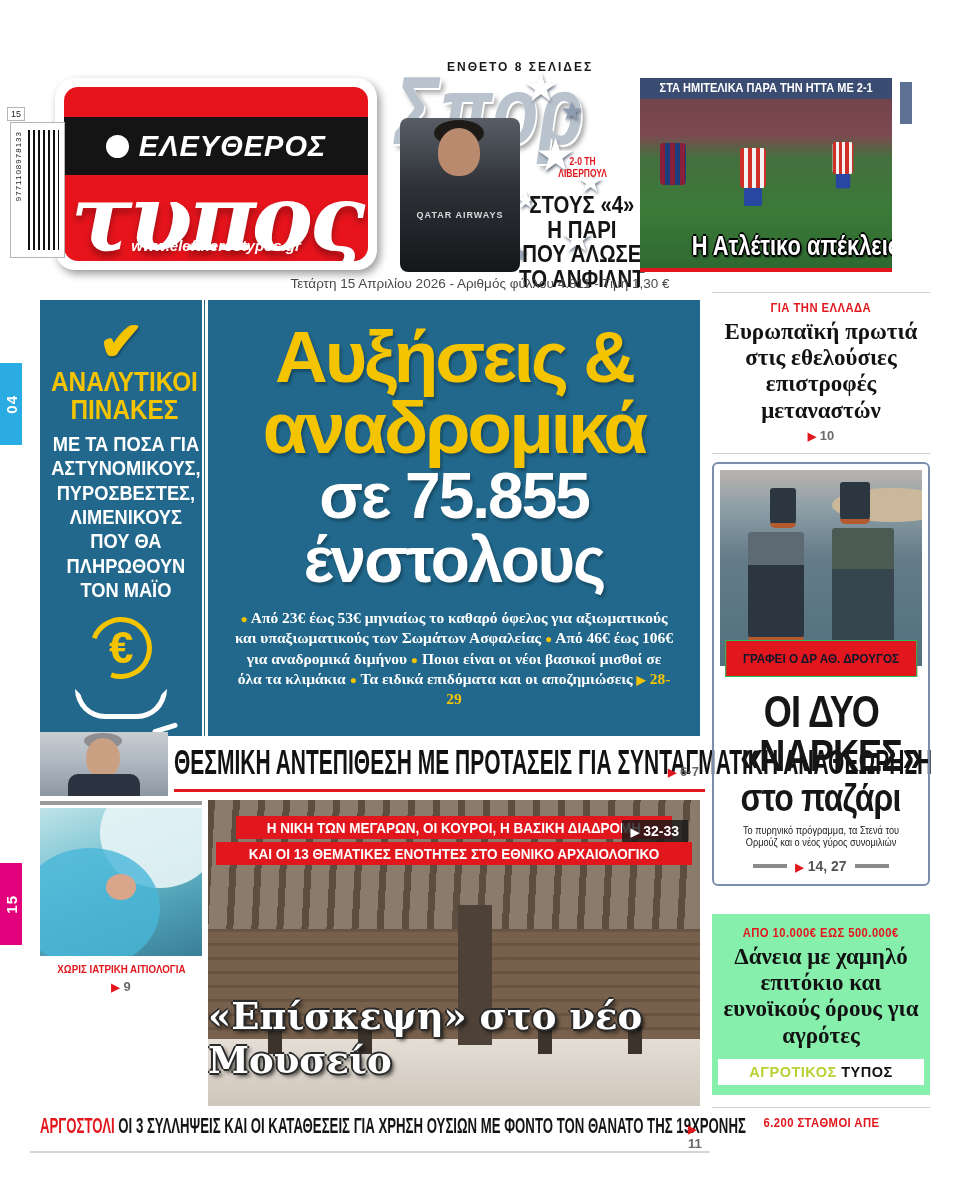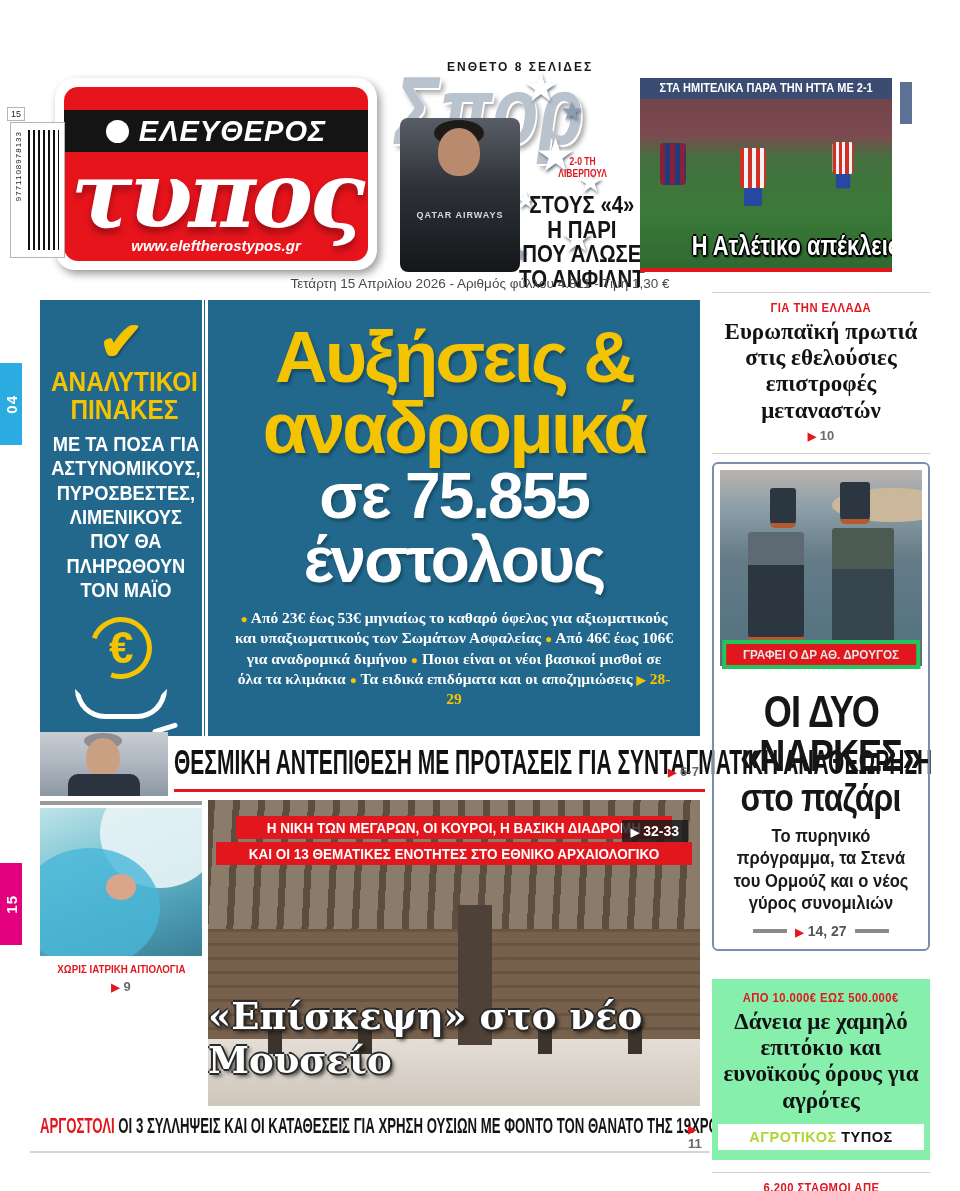--- a/index.html
+++ b/index.html
@@ -10,21 +10,21 @@
   .side-tab { position:absolute; left:0; width:22px; height:82px; color:#fff; font-weight:bold; font-size:15px;
     display:flex; align-items:center; justify-content:center; }
   .side-tab span { writing-mode:vertical-rl; transform:rotate(180deg); letter-spacing:1px; }
   #tab-top { top:363px; background:#2aabe2; }
   #tab-bottom { top:863px; background:#e3007d; }
 
   
   .logo-card { position:absolute; left:55px; top:78px; width:322px; height:192px; background:#fff; border-radius:20px;
     box-shadow:3px 4px 9px rgba(0,0,0,.4); padding:9px; z-index:5; }
   .logo-red { position:relative; width:100%; height:100%; background:#e8141c; border-radius:14px; overflow:hidden; }
-  .logo-black-bar { margin-top:23px; height:42px; background:#141414; display:flex; align-items:center; justify-content:center;
+  .logo-black-bar { margin-top:30px; height:58px; background:#141414; display:flex; align-items:center; justify-content:center;
     gap:10px; color:#fff; font-style:italic; font-weight:bold; font-size:29px; letter-spacing:1px; }
   .logo-dot { width:23px; height:23px; border-radius:50%; background:#fff; }
   .logo-typos { text-align:center; color:#fff; font-family:"DejaVu Serif", serif; font-weight:bold; font-style:italic;
     font-size:92px; line-height:.95; margin-top:0px; letter-spacing:-4px; text-shadow:0 5px 7px rgba(0,0,0,.35); }
   .logo-url { position:absolute; bottom:7px; width:100%; text-align:center; color:#fff; font-weight:bold; font-style:italic; font-size:15px; }
 
   .barcode-box { position:absolute; left:10px; top:122px; width:55px; height:136px; background:#fff; border:1px solid #b5b5b5; z-index:6; }
   .barcode-bars { position:absolute; left:17px; top:7px; right:5px; bottom:7px;
     background:repeating-linear-gradient(90deg,#111 0 2px,#fff 2px 5px); }
   .barcode-num { position:absolute; left:3px; top:8px; font-size:8px; color:#222; writing-mode:vertical-rl; transform:rotate(180deg); letter-spacing:1px; }
@@ -165,27 +165,27 @@
 
   .drougos-box { margin-top:8px; border:2px solid #7a8fae; border-radius:6px; padding:6px 6px 10px; text-align:center; position:relative; }
   .ship-photo { position:relative; height:196px; overflow:hidden;
     background:linear-gradient(180deg,#b9b3ae 0%,#8fa0a8 18%,#647c88 45%,#51707e 100%); }
   .sandbar { position:absolute; right:-30px; top:18px; width:120px; height:34px; border-radius:50%; background:#cbb89a; }
   .ship { position:absolute; background:#2c3640; border-radius:3px 3px 8px 8px; }
   .ship::after { content:""; position:absolute; left:0; bottom:0; width:100%; height:5px; background:#b35a2e; border-radius:0 0 8px 8px; }
   .s1 { left:28px; top:62px; width:56px; height:110px; background:linear-gradient(180deg,#5d6a74 0 30%,#2c3640 30%); }
   .s2 { left:112px; top:58px; width:62px; height:118px; background:linear-gradient(180deg,#4b5a52 0 35%,#37464e 35%); }
   .s3 { left:50px; top:18px; width:26px; height:40px; } .s4 { left:120px; top:12px; width:30px; height:42px; }
-  .drougos-badge { position:absolute; left:50%; top:176px; transform:translateX(-50%); background:#e2161d; border:4px solid #22c55e;
-    color:#e5e5e5; font-size:13px; font-weight:bold; padding:3px 8px; white-space:nowrap; }
+  .drougos-badge { position:absolute; left:50%; top:176px; transform:translateX(-50%); background:#e2161d; border:1px solid #22c55e;
+    color:#0f172a; font-size:13px; font-weight:bold; padding:10px 8px; white-space:nowrap; }
   .drougos-badge > span { display:inline-block; transform:scaleX(.9); transform-origin:center; }
   .dr-hl { font-weight:bold; color:#161616; line-height:1.0; letter-spacing:-1px; }
   .dr-hl > span { display:inline-block; transform:scaleX(.82); transform-origin:center; white-space:nowrap; }
   .dr-l1 { font-size:44px; margin-top:24px; } .dr-l2 { font-size:44px; } .dr-l3 { font-size:39px; } .dr-l4 { font-size:39px; }
-  .dr-deck { margin-top:8px; font-size:18px; font-weight:bold; line-height:1.25; color:#1a1a1a; }
+  .dr-deck { margin-top:8px; font-size:10px; font-weight:normal; line-height:1.25; color:#1a1a1a; }
   .dr-deck > span { display:inline-block; transform:scaleX(.92); transform-origin:center; }
   .dr-ref { margin-top:8px; font-size:14px; color:#555; font-weight:bold; display:flex; align-items:center; justify-content:center; gap:8px; }
   .dr-ref .bar { width:34px; height:4px; background:#8a8a8a; }
   .dr-ref .arr { color:#e2161d; font-size:11px; }
 
   .loans-box { margin-top:28px; background:#86efac; padding:12px 6px 10px; text-align:center; }
   .loans-brand { background:#fff; margin-top:10px; padding:5px 0; font-size:14.5px; font-weight:bold; letter-spacing:.5px; }
   .loans-brand .green { color:#b5d334; }
   .loans-brand .black { color:#111; }
   .rr-art-last { padding-bottom:14px; }

